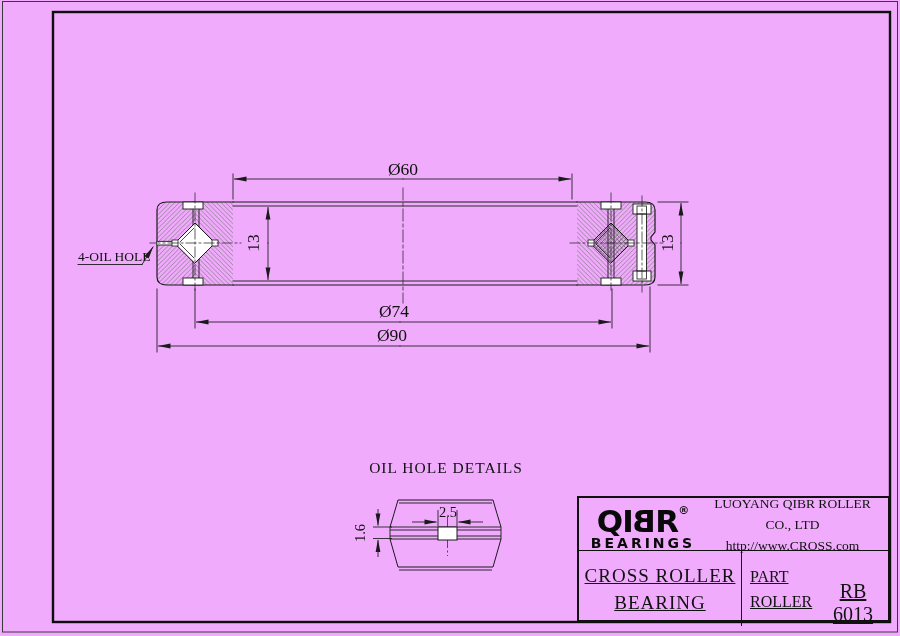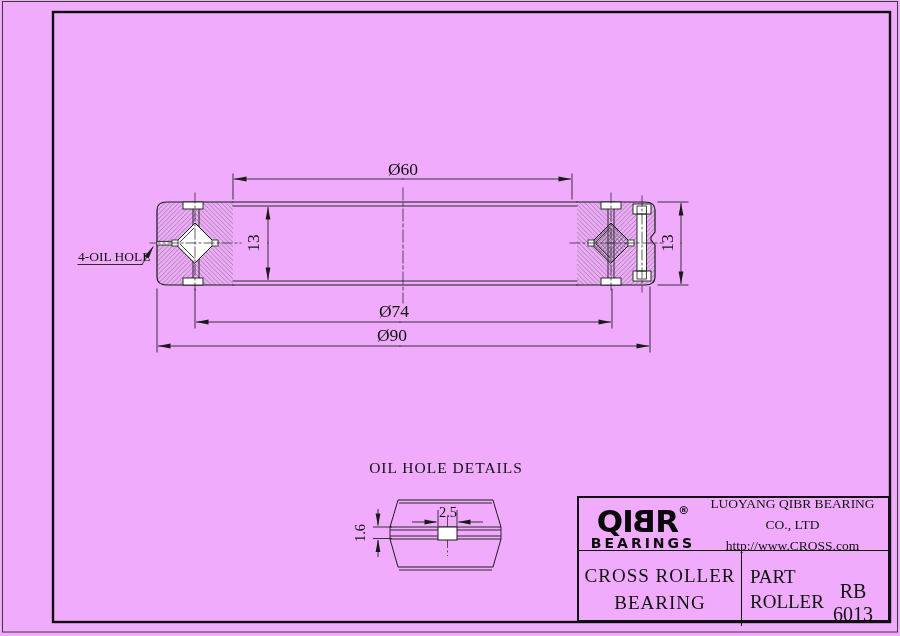--- a/index.html
+++ b/index.html
@@ -4,32 +4,32 @@
 <style>
   html,body{margin:0;padding:0;background:#e8e8e8;}
   #page{position:relative;width:900px;height:636px;background:#f0abfc;
         font-family:"Liberation Serif",serif;color:#111;overflow:hidden;
         outline:1px solid #b5b5b5;}
   #page svg{position:absolute;left:0;top:0;}
   
   .tblock{position:absolute;left:577px;top:496px;width:313px;height:126px;
           border:2px solid #111;box-sizing:border-box;display:flex;flex-direction:column;}
   .tb-row1{height:52px;border-bottom:1.6px solid #111;display:flex;align-items:center;}
-  .tb-row2{flex:1;display:flex;}
+  .tb-row2{flex:1;display:flex;text-decoration:underline;}
   .logo-cell{width:122px;display:flex;flex-direction:column;align-items:center;justify-content:center;padding-left:6px;box-sizing:border-box;}
   .logo-main{font-family:"DejaVu Sans",sans-serif;font-weight:900;font-size:31px;line-height:28px;letter-spacing:-1px;color:#0a0a0a;white-space:nowrap;}
   .logo-main .flip{display:inline-block;transform:scaleX(-1);}
   .logo-main sup{font-size:11px;font-weight:700;vertical-align:18px;letter-spacing:0;}
   .logo-sub{font-family:"DejaVu Sans",sans-serif;font-weight:700;font-size:14px;letter-spacing:3px;color:#0a0a0a;margin-top:0px;}
   .company-cell{flex:1;text-align:center;line-height:21px;font-size:13.5px;padding-right:4px;}
   .product-cell{width:163px;border-right:1.6px solid #111;box-sizing:border-box;
                 display:flex;flex-direction:column;align-items:center;justify-content:center;
                 font-size:19px;line-height:27px;letter-spacing:1px;}
   .part-cell{flex:1;display:flex;align-items:center;}
-  .part-label{font-size:19px;line-height:25px;padding-left:8px;width:72px;}
+  .part-label{font-size:16px;line-height:25px;padding-left:8px;width:72px;}
   .part-number{font-size:20px;flex:1;text-align:center;padding-right:4px;margin-top:29px;}
 </style>
 </head>
 <body>
 
 <div id="page">
 
 <svg width="900" height="636" viewBox="0 0 900 636">
   <defs>
     <pattern id="h1" width="4.6" height="4.6" patternUnits="userSpaceOnUse">
@@ -212,21 +212,21 @@
   </g>
 </svg>
 
   <div class="tblock">
     <div class="tb-row1">
       <div class="logo-cell">
         <div class="logo-main"><span>QI</span><span class="flip">B</span><span>R</span><sup>®</sup></div>
         <div class="logo-sub">BEARINGS</div>
       </div>
       <div class="company-cell">
-        <div>LUOYANG QIBR BEARING CO., LTD</div>
+        <div>LUOYANG QIBR ROLLER CO., LTD</div>
         <div>http://www.CROSS.com</div>
       </div>
     </div>
     <div class="tb-row2">
       <div class="product-cell">
         <div>CROSS ROLLER</div>
         <div>BEARING</div>
       </div>
       <div class="part-cell">
         <div class="part-label">

